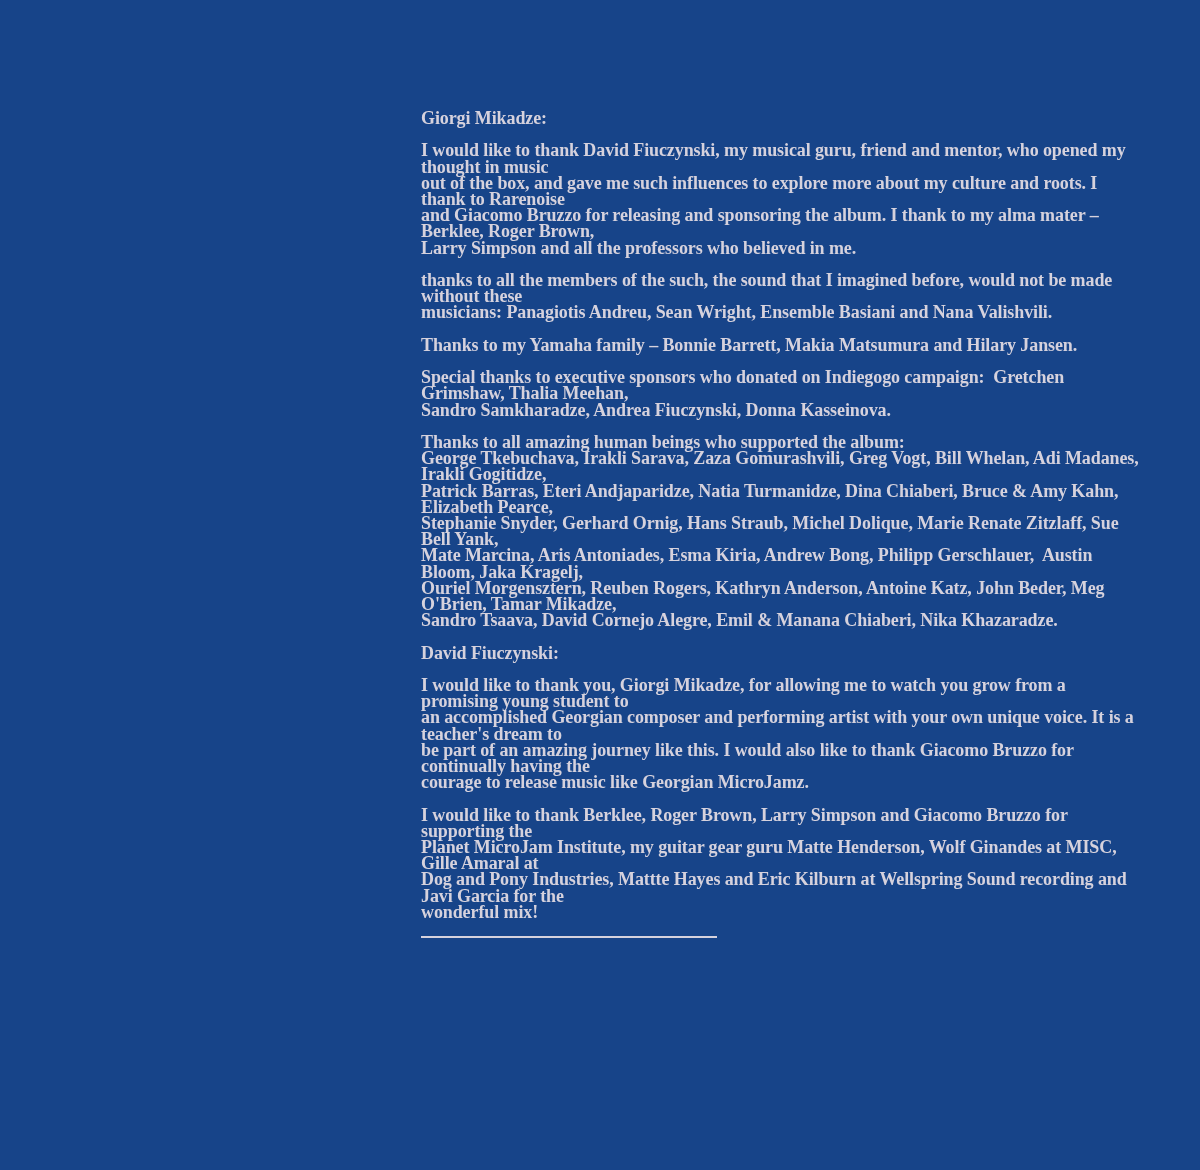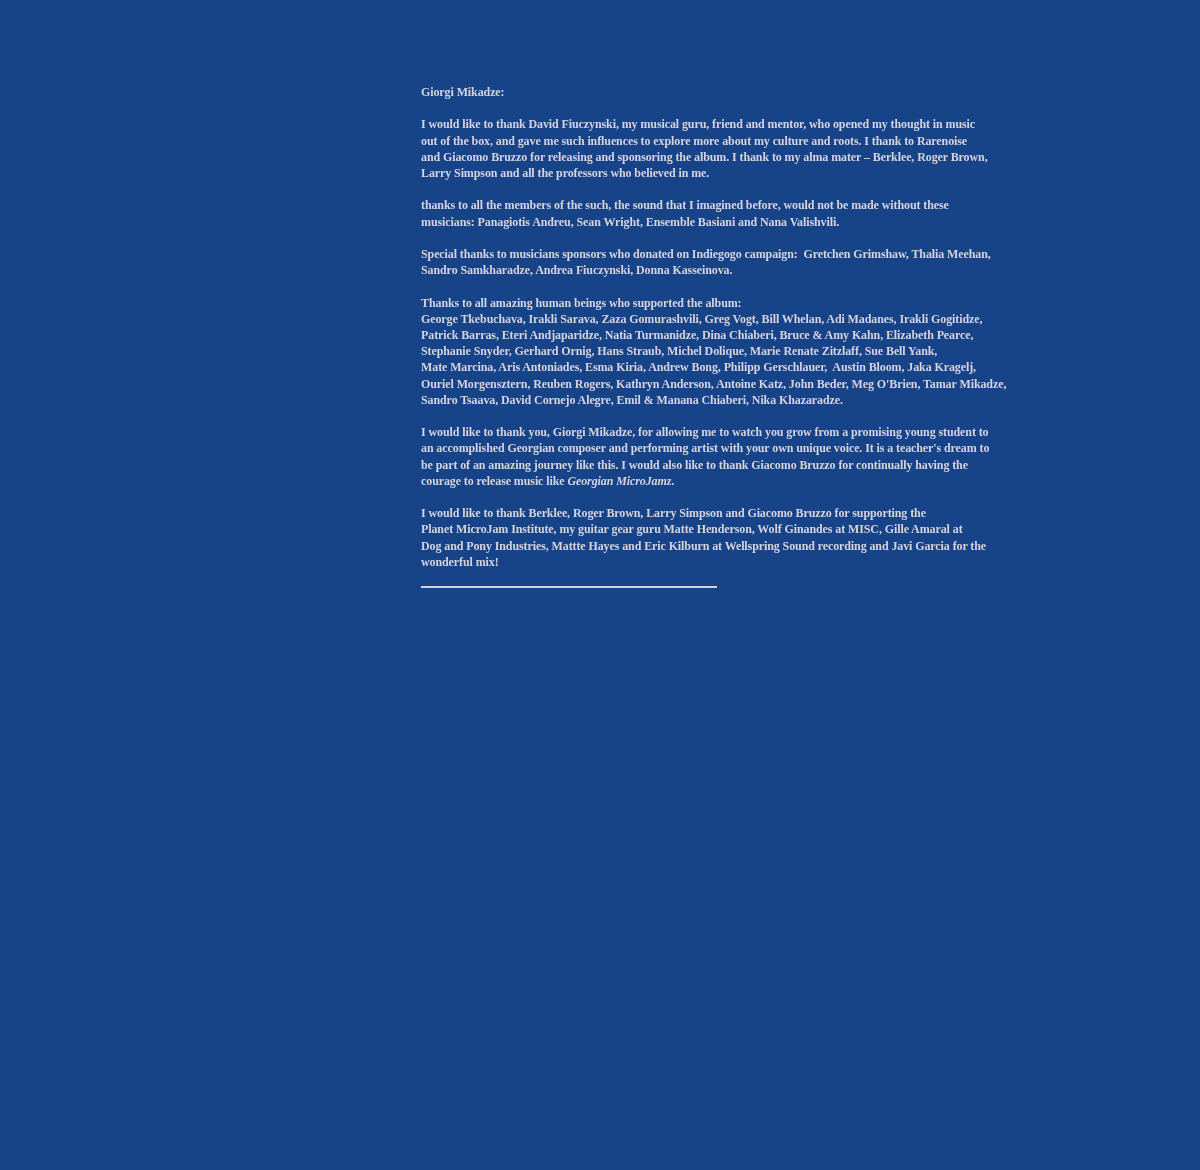--- a/index.html
+++ b/index.html
@@ -10,25 +10,25 @@
   body {
     width: 1200px;
     height: 1170px;
     position: relative;
     overflow: hidden;
     font-family: "Liberation Serif", serif;
   }
   .notes {
     position: absolute;
     left: 421px;
-    top: 84px;
+    top: 110px;
     width: 720px;
     color: #d6d2dd; 
     font-weight: bold;
-    font-size: 12px;
+    font-size: 18px;
     line-height: 16.2px;
     letter-spacing: -0.1px;
   }
   .notes p {
     margin: 0 0 16.2px 0;
     white-space: pre-wrap;
   }
   .rule {
     width: 296px;
     height: 2px;
@@ -40,31 +40,33 @@
 <body style="background: rgb(23, 68, 137);">
 
 <div class="notes" id="notes" style="color: rgb(214, 210, 221);">
     <p><span>Giorgi Mikadze:</span></p>
     <p><span>I would like to thank David Fiuczynski, my musical guru, friend and mentor, who opened my thought in music
 out of the box, and gave me such influences to explore more about my culture and roots. I thank to Rarenoise
 and Giacomo Bruzzo for releasing and sponsoring the album. I thank to my alma mater – Berklee, Roger Brown,
 Larry Simpson and all the professors who believed in me.</span></p>
     <p><span>thanks to all the members of the such, the sound that I imagined before, would not be made without these
 musicians: Panagiotis Andreu, Sean Wright, Ensemble Basiani and Nana Valishvili.</span></p>
-    <p><span>Special thanks to musicians sponsors who donated on Indiegogo campaign:  Gretchen Grimshaw, Thalia Meehan,
+    <p><span>Thanks to my Yamaha family – Bonnie Barrett, Makia Matsumura and Hilary Jansen.</span></p>
+    <p><span>Special thanks to executive sponsors who donated on Indiegogo campaign:  Gretchen Grimshaw, Thalia Meehan,
 Sandro Samkharadze, Andrea Fiuczynski, Donna Kasseinova.</span></p>
     <p><span>Thanks to all amazing human beings who supported the album:
 George Tkebuchava, Irakli Sarava, Zaza Gomurashvili, Greg Vogt, Bill Whelan, Adi Madanes, Irakli Gogitidze,
 Patrick Barras, Eteri Andjaparidze, Natia Turmanidze, Dina Chiaberi, Bruce &amp; Amy Kahn, Elizabeth Pearce,
 Stephanie Snyder, Gerhard Ornig, Hans Straub, Michel Dolique, Marie Renate Zitzlaff, Sue Bell Yank,
 Mate Marcina, Aris Antoniades, Esma Kiria, Andrew Bong, Philipp Gerschlauer,  Austin Bloom, Jaka Kragelj,
 Ouriel Morgensztern, Reuben Rogers, Kathryn Anderson, Antoine Katz, John Beder, Meg O'Brien, Tamar Mikadze,
 Sandro Tsaava, David Cornejo Alegre, Emil &amp; Manana Chiaberi, Nika Khazaradze.</span></p>
+    <p><span>David Fiuczynski:</span></p>
     <p><span>I would like to thank you, Giorgi Mikadze, for allowing me to watch you grow from a promising young student to
 an accomplished Georgian composer and performing artist with your own unique voice. It is a teacher's dream to
 be part of an amazing journey like this. I would also like to thank Giacomo Bruzzo for continually having the
-courage to release music like </span><span style="font-style: italic;">Georgian MicroJamz</span><span>.</span></p>
+courage to release music like </span><span style="">Georgian MicroJamz</span><span>.</span></p>
     <p><span>I would like to thank Berklee, Roger Brown, Larry Simpson and Giacomo Bruzzo for supporting the
 Planet MicroJam Institute, my guitar gear guru Matte Henderson, Wolf Ginandes at MISC, Gille Amaral at
 Dog and Pony Industries, Mattte Hayes and Eric Kilburn at Wellspring Sound recording and Javi Garcia for the
 wonderful mix!</span></p>
     <div class="rule" style="background: rgb(214, 210, 221);"></div>
   </div>
 
 </body></html>

